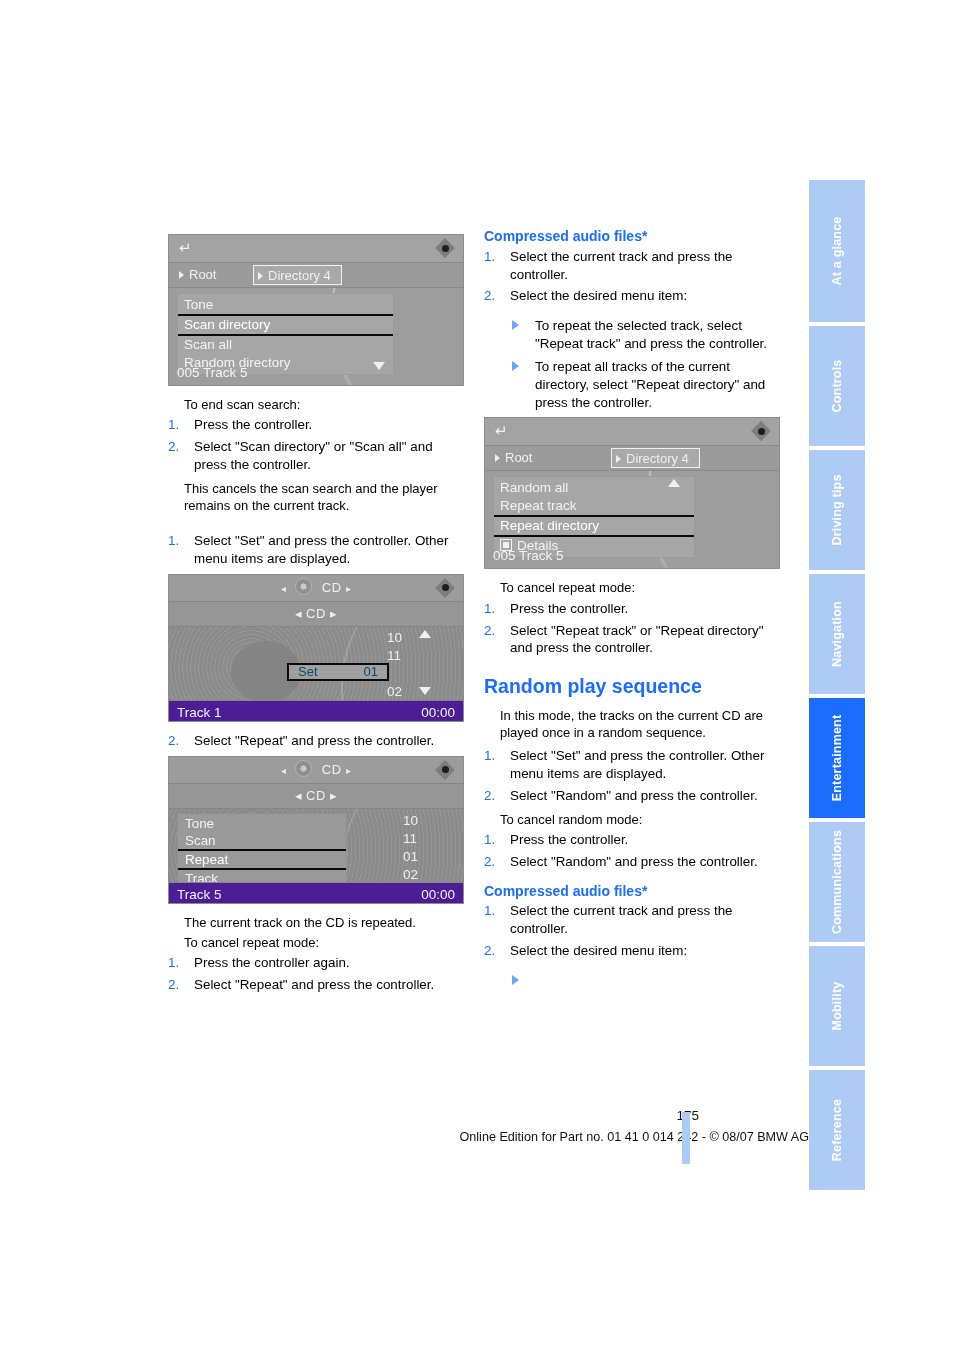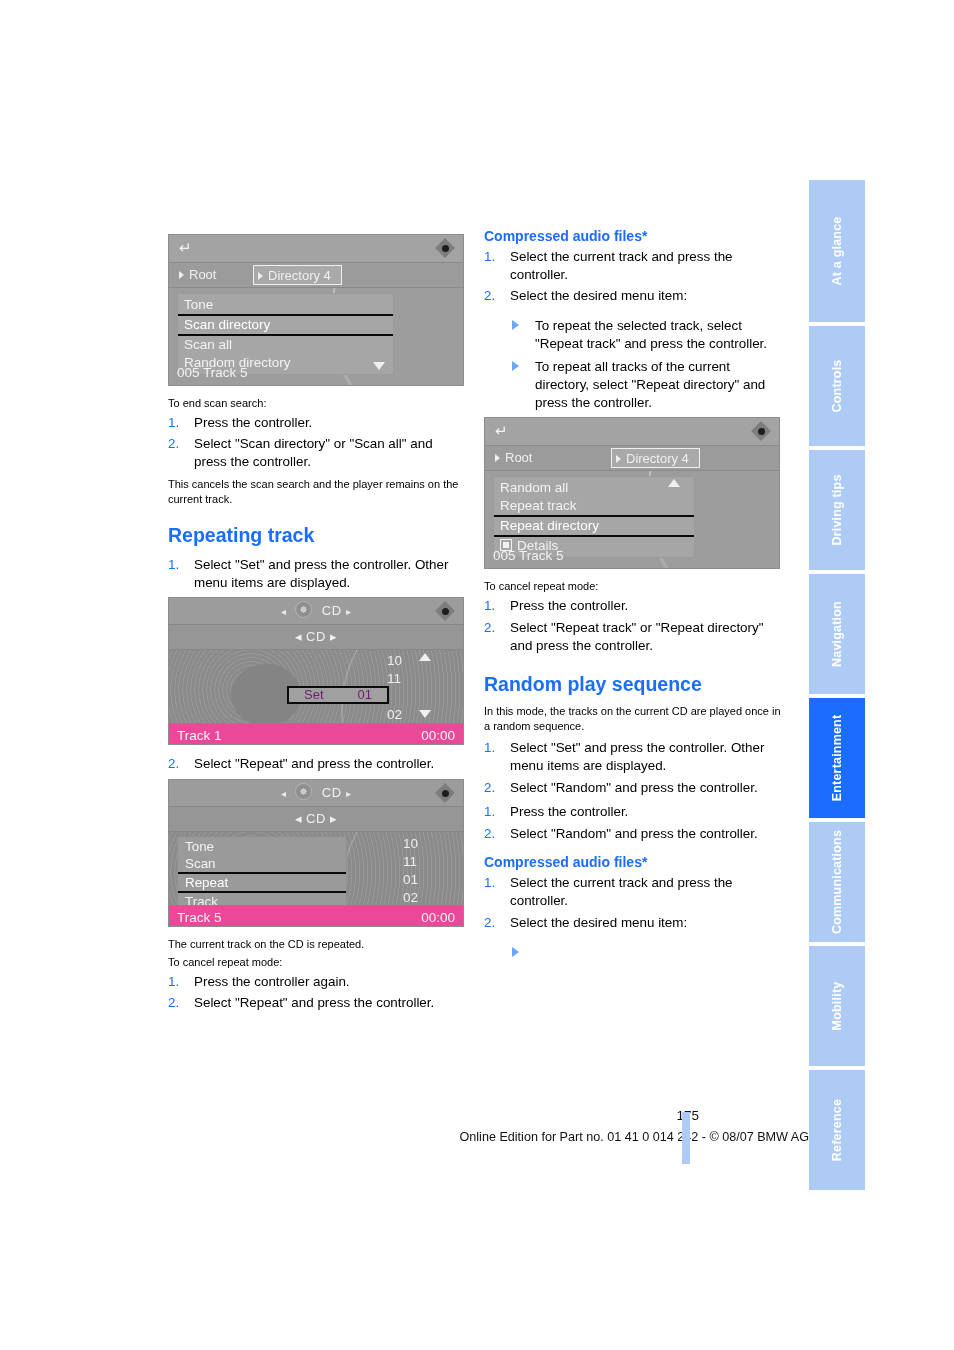--- a/index.html
+++ b/index.html
@@ -72,23 +72,23 @@
     line-height: 1.15;
   }
   h3.sub-head {
     font-size: 14px;
     font-weight: bold;
     color: #1a6dff;
     margin: 0 0 3px 0;
     line-height: 1.2;
   }
   p.para {
-    font-size: 11px;
+    font-size: 13px;
     line-height: 1.33;
-    margin: 0 0 6px 0;
+    margin: 0 0 6px 16px;
   }
   p.para.tight { margin-bottom: 3px; }
 
   ol.steps {
     list-style: none;
     margin: 0 0 6px 0;
     padding: 0;
     counter-reset: stepctr;
   }
   ol.steps > li {
@@ -350,23 +350,23 @@
     position: absolute;
     left: 118px; top: 36px;
     width: 102px; height: 18px;
     background: #a0a0a0;
     border-top: 2px solid #0a0a0a;
     border-bottom: 2px solid #0a0a0a;
     border-left: 2px solid #0a0a0a;
     border-right: 2px solid #0a0a0a;
     box-sizing: border-box;
     font-size: 13px;
-    color: #701a75;
+    color: #0c4a6e;
     line-height: 14px;
-    padding: 0 15px;
+    padding: 0 9px;
     display: flex;
     justify-content: space-between;
     align-items: center;
   }
   .cd-menu {
     position: absolute;
     left: 8px; top: 4px;
     width: 168px;
     background: #9a9a9a;
     border: 1px solid #909090;
@@ -382,21 +382,21 @@
     white-space: nowrap;
   }
   .cd-menu .row.sel {
     border-top: 2px solid #0a0a0a;
     border-bottom: 2px solid #0a0a0a;
     color: #ffffff;
   }
   .cd-bottombar {
     position: relative;
     height: 23px;
-    background: #ec4899;
+    background: #4c1d95;
     border-top: 1px solid #868686;
     font-size: 13.5px;
     color: #f3f3f3;
     line-height: 23px;
   }
   .cd-bottombar .l { position: absolute; left: 8px; }
   .cd-bottombar .r { position: absolute; right: 8px; }
   .cd-arc {
     position: absolute;
     right: -30px; top: -40px;
@@ -495,21 +495,20 @@
     </div>
 
     <p class="para tight">To end scan search:</p>
     <ol class="steps">
       <li>Press the controller.</li>
       <li>Select "Scan directory" or "Scan all" and press the controller.</li>
     </ol>
     <p class="para">This cancels the scan search and the player remains on the current track.</p>
 
     <div class="spacer-md"></div>
-    <h2 class="section-head">Repeating track</h2>
     <ol class="steps">
       <li>Select "Set" and press the controller. Other menu items are displayed.</li>
     </ol>
 
     <div class="shot shot-cd">
       <div class="cd-topbar">
         <span class="lr">◂</span>
         <span class="disc"></span>
         <span class="src">CD</span>
         <span class="lr">▸</span>
@@ -639,20 +638,21 @@
       <li>Select "Repeat track" or "Repeat directory" and press the controller.</li>
     </ol>
 
     <div class="spacer-md"></div>
     <h2 class="section-head">Random play sequence</h2>
     <p class="para">In this mode, the tracks on the current CD are played once in a random sequence.</p>
     <ol class="steps">
       <li>Select "Set" and press the controller. Other menu items are displayed.</li>
       <li>Select "Random" and press the controller.</li>
     </ol>
+    <p class="para tight">To cancel random mode:</p>
     <ol class="steps">
       <li>Press the controller.</li>
       <li>Select "Random" and press the controller.</li>
     </ol>
 
     <div class="spacer-sm"></div>
     <h3 class="sub-head">Compressed audio files*</h3>
     <ol class="steps">
       <li>Select the current track and press the controller.</li>
       <li>Select the desired menu item:</li>

